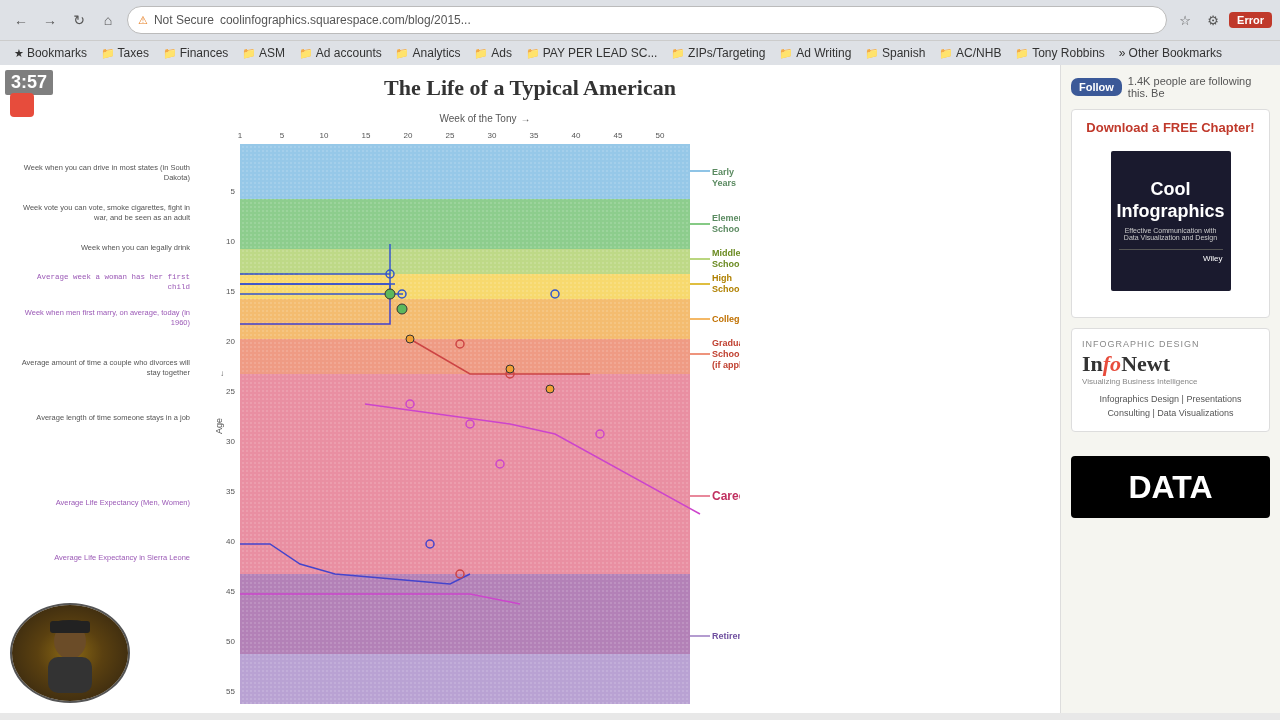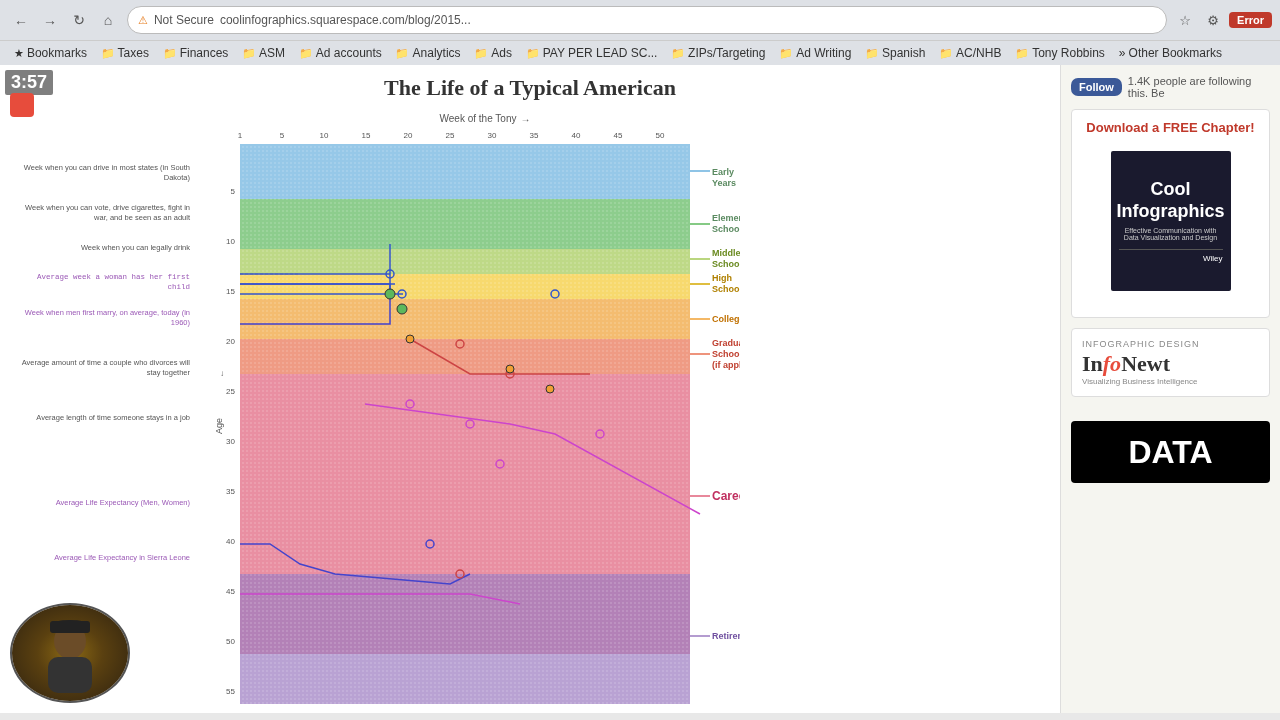--- a/index.html
+++ b/index.html
@@ -153,21 +153,21 @@
     <div class="timer">3:57</div>
     <button class="record-btn"></button>
 
     <div class="infographic-container">
       <div class="infographic-title">The Life of a Typical American</div>
 
       <div style="display:flex; position:relative;">
 
         <div style="width:190px; font-size:8px; color:#444; position:relative; padding-top:30px;">
           <div style="position:absolute; top:50px; right:20px; text-align:right; font-size:7.5px; color:#555; line-height:1.3;">Week when you can drive in most states (in South Dakota)</div>
-          <div style="position:absolute; top:90px; right:20px; text-align:right; font-size:7.5px; color:#555; line-height:1.3;">Week when you can vote, drive cigarettes, fight in war, and be seen as an adult</div>
+          <div style="position:absolute; top:90px; right:20px; text-align:right; font-size:7.5px; color:#555; line-height:1.3;">Week vote you can vote, smoke cigarettes, fight in war, and be seen as an adult</div>
           <div style="position:absolute; top:130px; right:20px; text-align:right; font-size:7.5px; color:#555; line-height:1.3;">Week when you can legally drink</div>
           <div style="position:absolute; top:160px; right:20px; text-align:right; font-size:7.5px; color:#9b59b6; line-height:1.3;font-family:Liberation Mono, monospace;">Average week a woman has her first child</div>
           <div style="position:absolute; top:195px; right:20px; text-align:right; font-size:7.5px; color:#9b59b6; line-height:1.3;">Week when men first marry, on average, today (in 1960)</div>
           <div style="position:absolute; top:245px; right:20px; text-align:right; font-size:7.5px; color:#555; line-height:1.3;">Average amount of time a couple who divorces will stay together</div>
           <div style="position:absolute; top:300px; right:20px; text-align:right; font-size:7.5px; color:#555; line-height:1.3;">Average length of time someone stays in a job</div>
           <div style="position:absolute; top:385px; right:20px; text-align:right; font-size:7.5px; color:#9b59b6; line-height:1.3;">Average Life Expectancy (Men, Women)</div>
           <div style="position:absolute; top:440px; right:20px; text-align:right; font-size:7.5px; color:#9b59b6; line-height:1.3;">Average Life Expectancy in Sierra Leone</div>
         </div>
 
         <div style="position:relative;">
@@ -325,19 +325,23 @@
         <div style="margin-top:8px; font-size:8px; border-top:1px solid #555; padding-top:4px; width:100%; text-align:right;">Wiley</div>
       </div>
     </div>
 
     <div class="infographic-design-card">
       <div class="infographic-label">INFOGRAPHIC DESIGN</div>
       <div class="infonewt-logo">
         In<span>fo</span>Newt
       </div>
       <div class="infonewt-tagline">Visualizing Business Intelligence</div>
+      <div class="infonewt-services">
+        <div>Infographics Design | Presentations</div>
+        <div>Consulting | Data Visualizations</div>
+      </div>
     </div>
 
     <div class="shop-card">
       <div class="shop-title">DATA</div>
     </div>
   </div>
 </div>
 
 </body></html>

